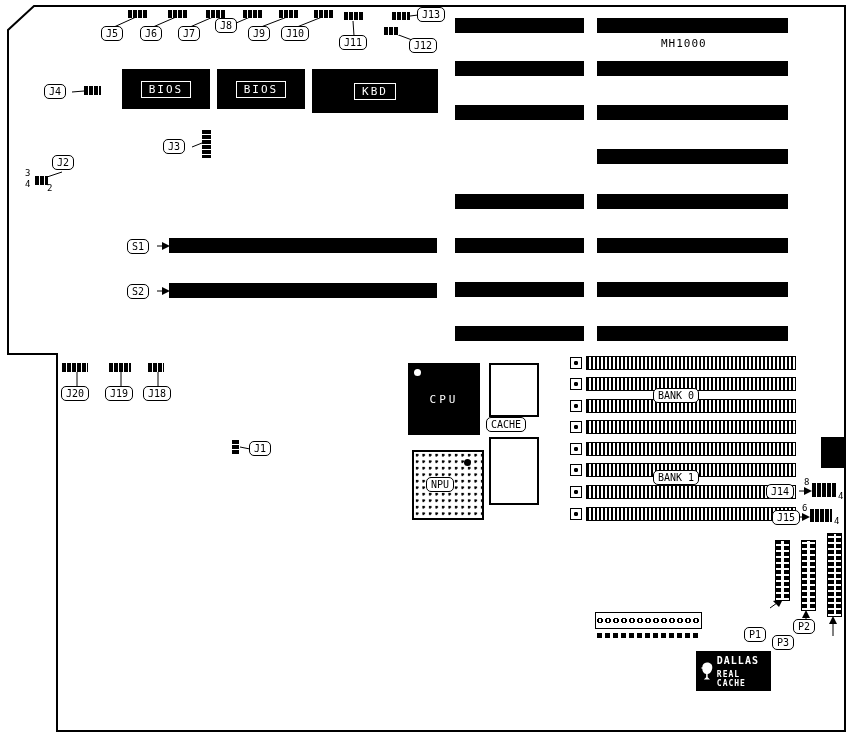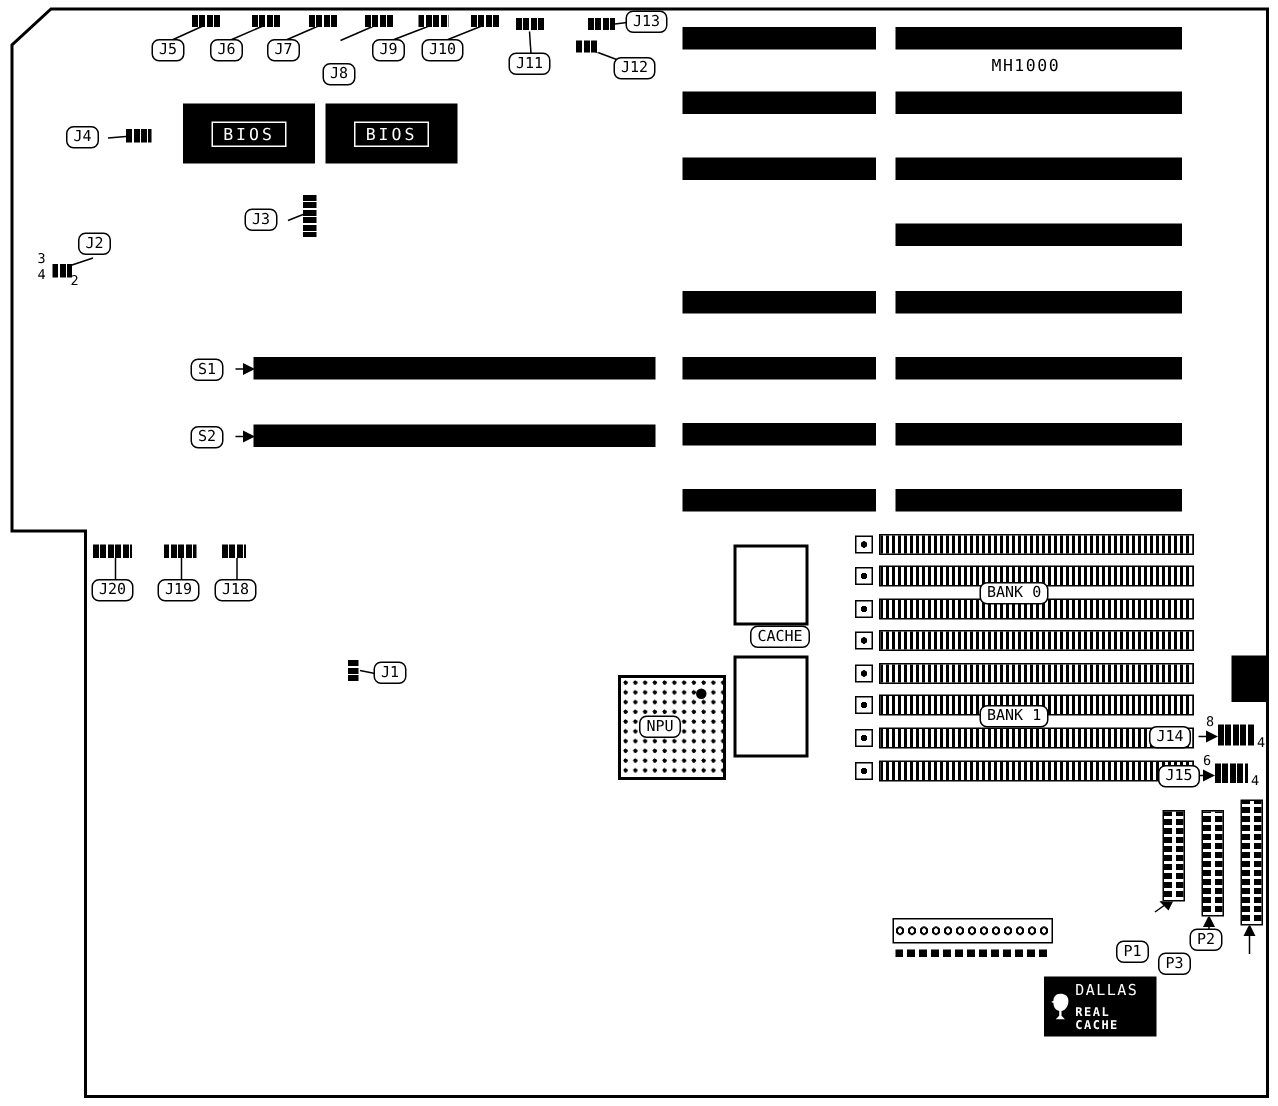--- a/index.html
+++ b/index.html
@@ -38,21 +38,21 @@
   .dipbox { position:absolute; z-index:2; border:1px solid #000; background-color:#fff;
     background-image: radial-gradient(circle 2.8px at 4px 50%, #fff 0 1.4px, #000 1.5px 2.7px, transparent 2.9px);
     background-size:8px 100%; background-repeat:repeat-x;
   }
   .sqrow { position:absolute; z-index:2; height:5px;
     background: repeating-linear-gradient(90deg,#000 0 5px, transparent 5px 8px); }
   .pnum { position:absolute; z-index:6; font-size:9px; line-height:9px; color:#000; }
   .model { position:absolute; z-index:2; font-size:11px; letter-spacing:1px; color:#000; }
   .dallas { position:absolute; z-index:2; background:#000; color:#fff; display:flex; align-items:center; padding:2px 4px; }
   .dallas .txt { margin-left:3px; }
-  .dallas .l1 { font-size:10px; font-weight:normal; letter-spacing:1px; }
+  .dallas .l1 { font-size:10px; font-weight:bold; letter-spacing:1px; }
   .dallas .l2 { font-size:8px; font-weight:bold; letter-spacing:1px; margin-top:4px; }
   .dotwhite { position:absolute; background:#fff; border-radius:50%; z-index:3; }
   .dotblack { position:absolute; background:#000; border-radius:50%; z-index:3; }
 </style>
 </head>
 <body>
 
 <div class="stage">
 
   <svg class="lines" width="852" height="737">
@@ -101,21 +101,21 @@
   <div class="seg-h" style="left:243px;top:10px;width:20px;height:8px"></div>
   <div class="seg-h" style="left:279px;top:10px;width:20px;height:8px"></div>
   <div class="seg-h" style="left:314px;top:10px;width:20px;height:8px"></div>
   <div class="seg-h" style="left:344px;top:12px;width:20px;height:8px"></div>
   <div class="seg-h" style="left:392px;top:12px;width:18px;height:8px"></div>
   <div class="seg-h" style="left:384px;top:27px;width:15px;height:8px"></div>
 
   <div class="tag" style="left:101px;top:26px">J5</div>
   <div class="tag" style="left:140px;top:26px">J6</div>
   <div class="tag" style="left:178px;top:26px">J7</div>
-  <div class="tag" style="left:215px;top:42px">J8</div>
+  <div class="tag" style="left:215px;top:18px">J8</div>
   <div class="tag" style="left:248px;top:26px">J9</div>
   <div class="tag" style="left:281px;top:26px">J10</div>
   <div class="tag" style="left:339px;top:35px">J11</div>
   <div class="tag" style="left:409px;top:38px">J12</div>
   <div class="tag" style="left:417px;top:7px">J13</div>
 
   <div class="tag" style="left:44px;top:84px">J4</div>
   <div class="seg-h" style="left:84px;top:86px;width:17px;height:9px"></div>
 
   <div class="tag" style="left:163px;top:139px">J3</div>
@@ -125,20 +125,23 @@
   <div class="seg-h" style="left:35px;top:176px;width:13px;height:9px"></div>
   <div class="pnum" style="left:25px;top:169px">3</div>
   <div class="pnum" style="left:25px;top:180px">4</div>
   <div class="pnum" style="left:47px;top:184px">2</div>
 
   <div class="chip" style="left:122px;top:69px;width:88px;height:40px">
     <span class="chipframe">BIOS</span>
   </div>
   <div class="chip" style="left:217px;top:69px;width:88px;height:40px">
     <span class="chipframe">BIOS</span>
+  </div>
+  <div class="chip" style="left:312px;top:69px;width:126px;height:44px">
+    <span class="chipframe">KBD</span>
   </div>
 
   <div class="tag" style="left:127px;top:239px">S1</div>
   <div class="slot" style="left:169px;top:238px;width:268px"></div>
   <div class="tag" style="left:127px;top:284px">S2</div>
   <div class="slot" style="left:169px;top:283px;width:268px"></div>
 
   <div class="slot" style="left:455px;top:18px;width:129px"></div>
   <div class="slot" style="left:455px;top:61px;width:129px"></div>
   <div class="slot" style="left:455px;top:105px;width:129px"></div>
@@ -161,25 +164,28 @@
   <div class="seg-h" style="left:62px;top:363px;width:26px;height:9px"></div>
   <div class="seg-h" style="left:109px;top:363px;width:22px;height:9px"></div>
   <div class="seg-h" style="left:148px;top:363px;width:16px;height:9px"></div>
   <div class="tag" style="left:61px;top:386px">J20</div>
   <div class="tag" style="left:105px;top:386px">J19</div>
   <div class="tag" style="left:143px;top:386px">J18</div>
 
   <div class="seg-v" style="left:232px;top:440px;width:7px;height:14px"></div>
   <div class="tag" style="left:249px;top:441px">J1</div>
 
+  <div class="chip" style="left:408px;top:363px;width:72px;height:72px">
+    <span class="cputxt">CPU</span>
+  </div>
   <div class="dotwhite" style="left:414px;top:369px;width:7px;height:7px"></div>
 
   <div class="whitebox" style="left:489px;top:363px;width:50px;height:54px"></div>
   <div class="whitebox" style="left:489px;top:437px;width:50px;height:68px"></div>
-  <div class="tag" style="left:500px;top:417px">CACHE</div>
+  <div class="tag" style="left:486px;top:417px">CACHE</div>
 
   <div class="npu-socket" style="left:412px;top:450px;width:72px;height:70px"></div>
   <div class="dotblack" style="left:464px;top:459px;width:7px;height:7px"></div>
   <div class="tag" style="left:426px;top:477px">NPU</div>
 
   <div class="simm-row" style="left:570px;top:355px">
       <span class="simm-key"></span>
       <span class="simm-bar"></span>
     </div>
   <div class="simm-row" style="left:570px;top:376px">

